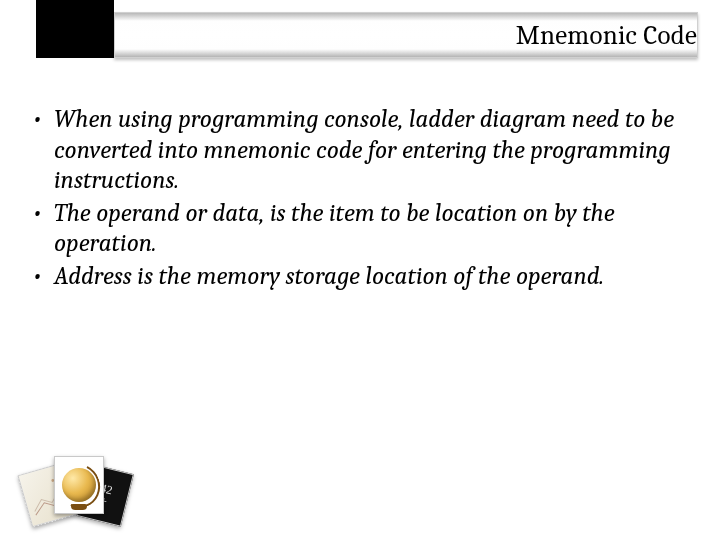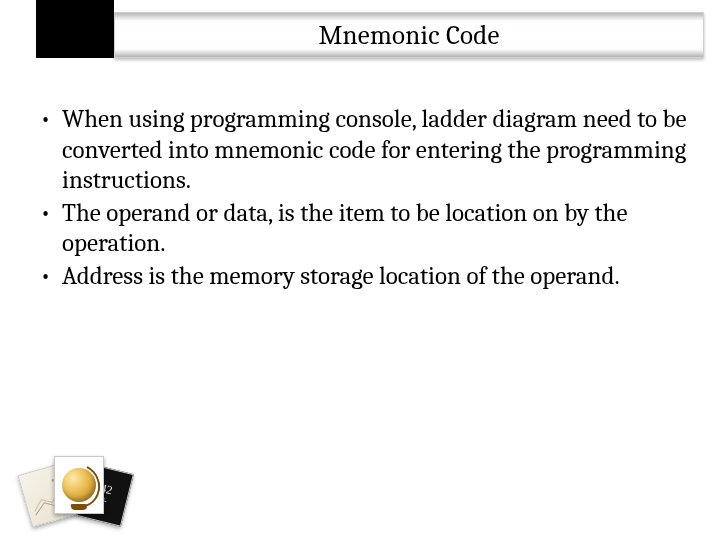--- a/index.html
+++ b/index.html
@@ -27,49 +27,50 @@
     left: 0;
     top: -12px;
     width: 78px;
     height: 58px;
     background: #000;
   }
 
   .title-strip {
     position: absolute;
     left: 78px;
-    right: 0;
+    right: 6px;
     top: 0;
     height: 46px;
     background: linear-gradient(to bottom,
         #b8b8b8 0%,
         #fefefe 18%,
         #ffffff 50%,
         #fefefe 82%,
         #b4b4b4 100%);
     border: 1px solid #d0d0d0;
     box-shadow: 0 2px 3px rgba(0,0,0,0.25);
     box-sizing: border-box;
     display: flex;
     align-items: center;
-    justify-content: center;
+    justify-content: flex-end;
   }
 
   .title-text {
     font-size: 27px;
     color: #000;
     text-align: center;
     letter-spacing: 0.2px;
   }
 
   .content {
     position: absolute;
     top: 104px;
-    left: 36px;
+    left: 28px;
     right: 28px;
+    font-style: italic;
   }
 
   ul.bullets {
     list-style: none;
     margin: 0;
     padding: 0;
   }
 
   ul.bullets li {
     position: relative;

